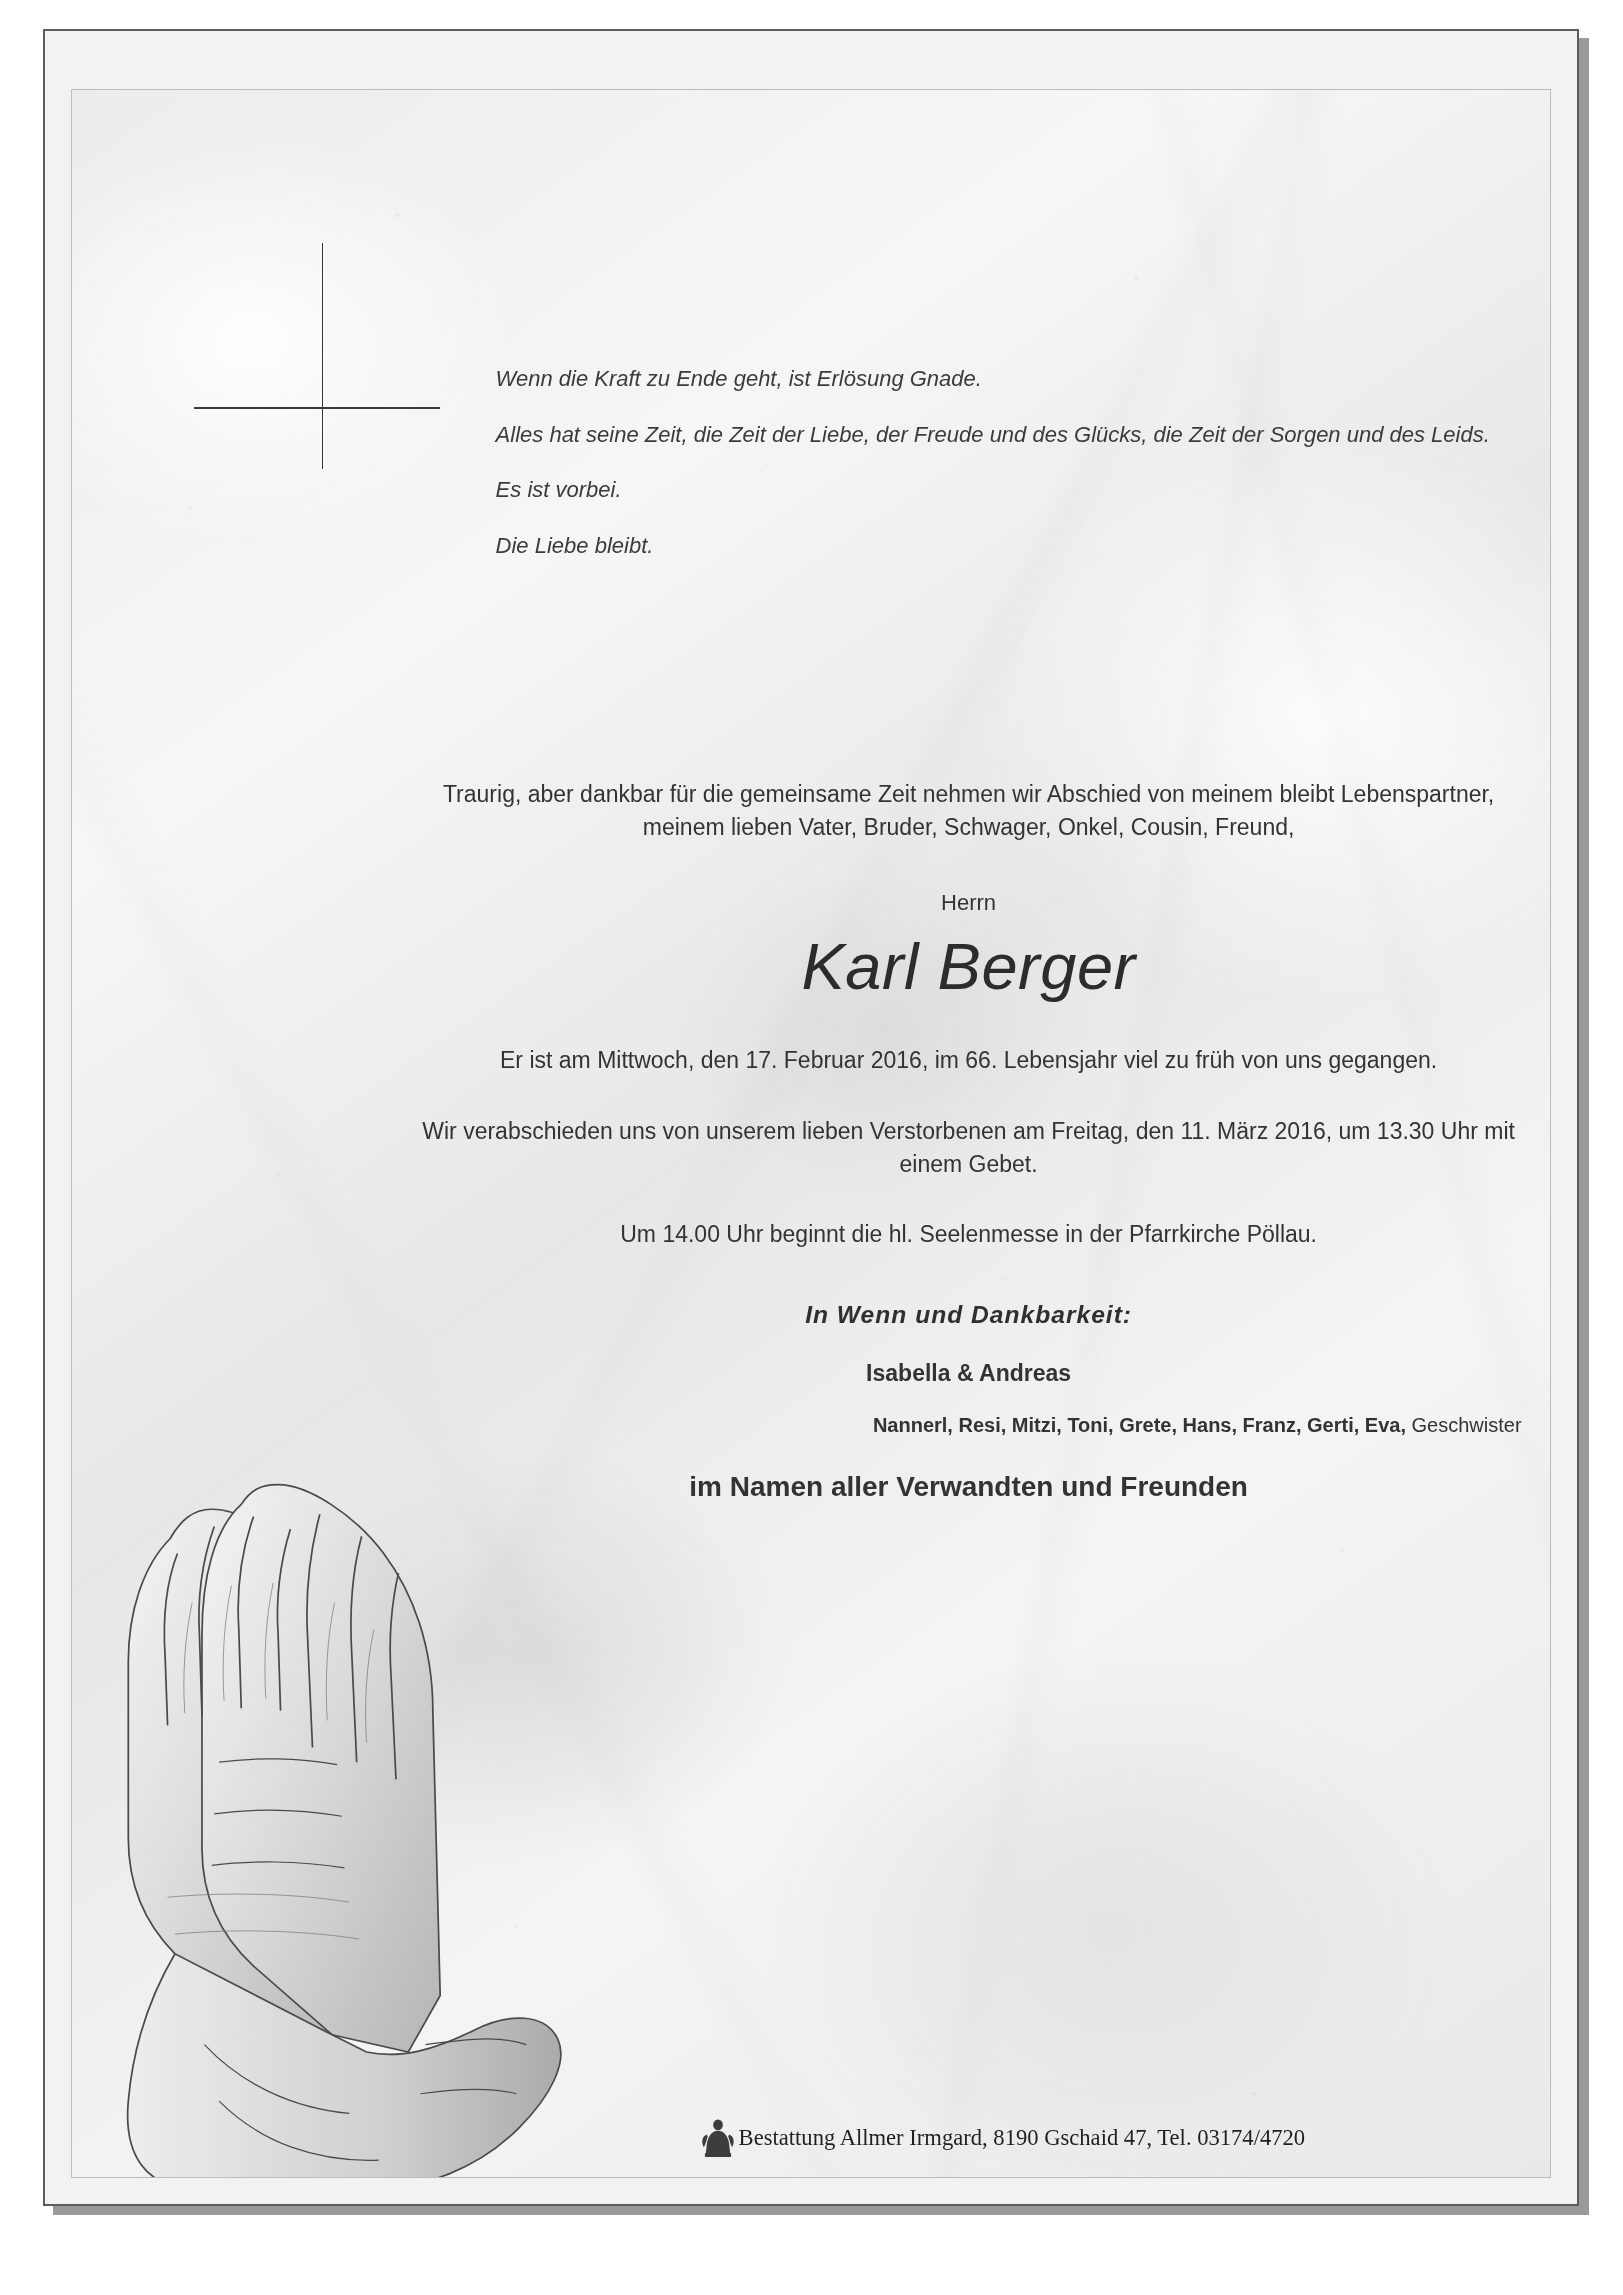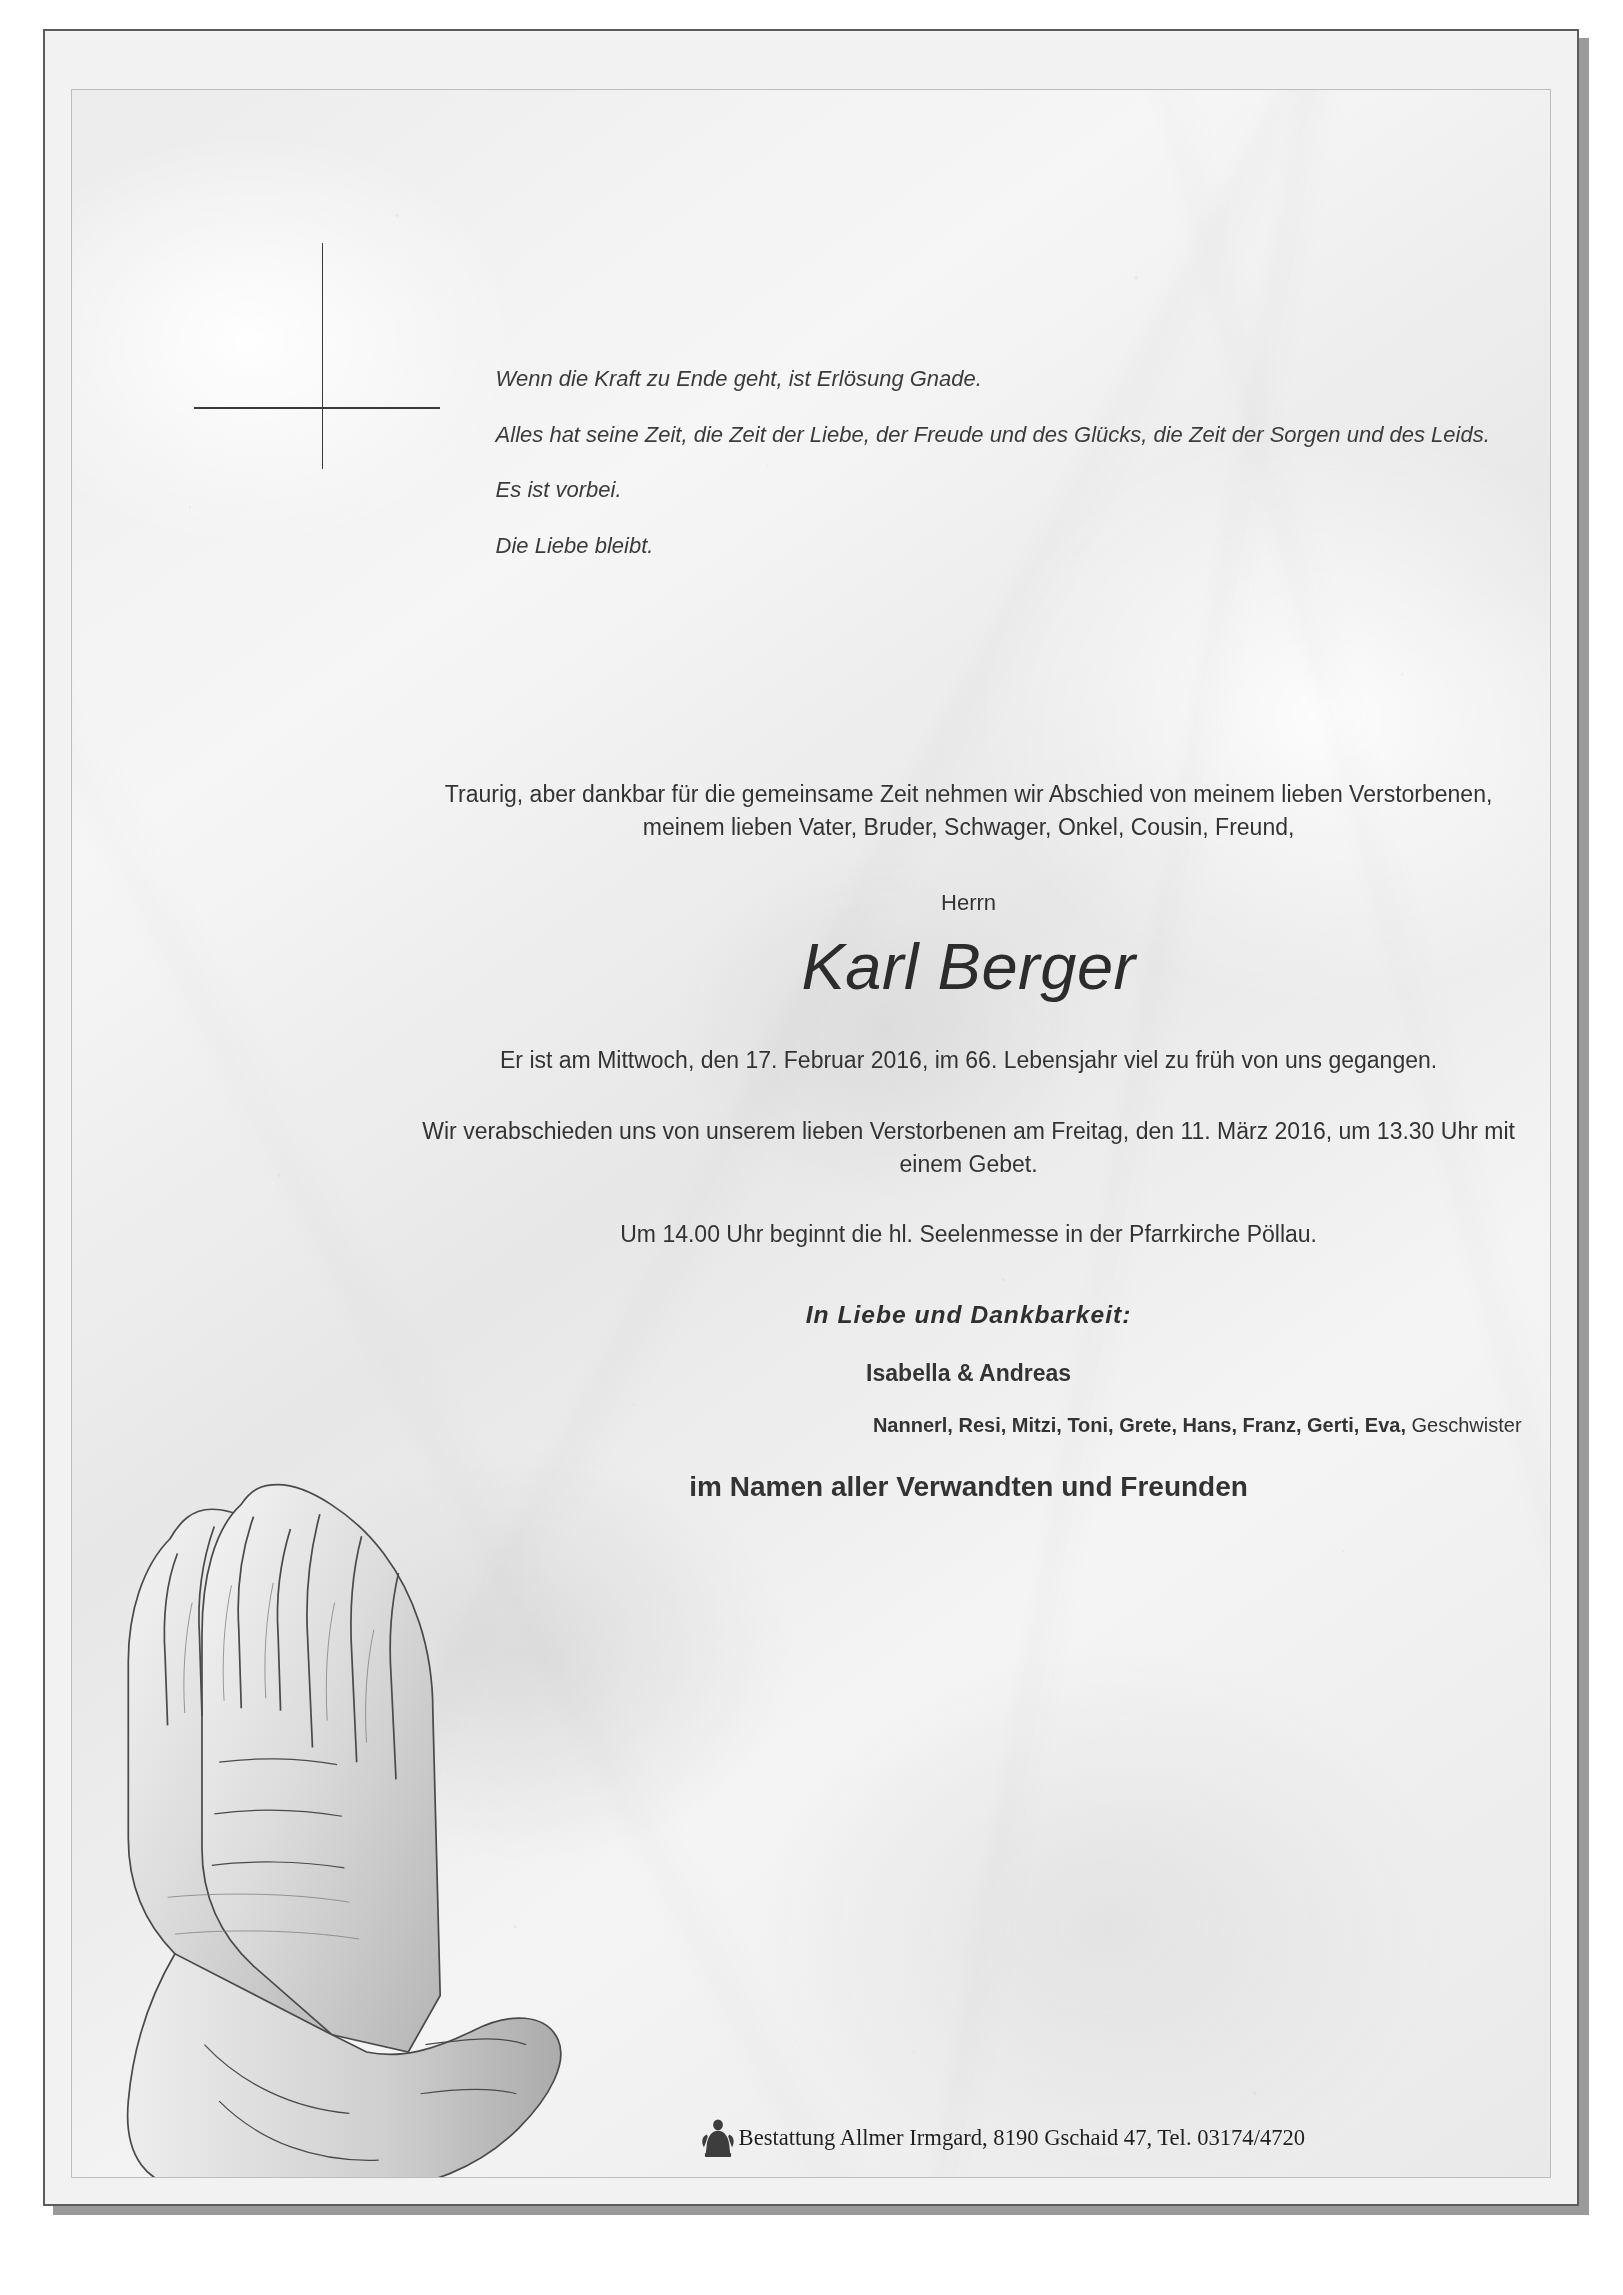--- a/index.html
+++ b/index.html
@@ -228,27 +228,27 @@
       </div>
 
       <div class="verse">
         <p>Wenn die Kraft zu Ende geht, ist Erlösung Gnade.</p>
         <p>Alles hat seine Zeit, die Zeit der Liebe, der Freude und des Glücks, die Zeit der Sorgen und des Leids.</p>
         <p>Es ist vorbei.</p>
         <p>Die Liebe bleibt.</p>
       </div>
 
       <div class="body-block">
-        <p class="intro">Traurig, aber dankbar für die gemeinsame Zeit nehmen wir Abschied von meinem lieben Verstorbenen, meinem lieben Vater, Bruder, Schwager, Onkel, Cousin, Freund,</p>
+        <p class="intro">Traurig, aber dankbar für die gemeinsame Zeit nehmen wir Abschied von meinem bleibt Lebenspartner, meinem lieben Vater, Bruder, Schwager, Onkel, Cousin, Freund,</p>
         <p class="herrn">Herrn</p>
         <p class="name">Karl Berger</p>
         <p class="gap-60">Er ist am Mittwoch, den 17. Februar 2016, im 66. Lebensjahr viel zu früh von uns gegangen.</p>
         <p class="gap-60">Wir verabschieden uns von unserem lieben Verstorbenen am Freitag, den 11. März 2016, um 13.30 Uhr mit einem Gebet.</p>
         <p class="gap-60">Um 14.00 Uhr beginnt die hl. Seelenmesse in der Pfarrkirche Pöllau.</p>
-        <p class="thanks">In Liebe und Dankbarkeit:</p>
+        <p class="thanks">In Wenn und Dankbarkeit:</p>
         <p class="fam1">Isabella &amp; Andreas</p>
         <p class="fam2"><span>Nannerl, Resi, Mitzi, Toni, Grete, Hans, Franz, Gerti, Eva,</span><span class="normal"> Geschwister</span></p>
         <p class="closing">im Namen aller Verwandten und Freunden</p>
       </div>
 
       <div class="hands">
         <svg viewBox="0 0 460 680" width="565" height="835" xmlns="http://www.w3.org/2000/svg" aria-hidden="true">
           <defs>
             <linearGradient id="skin" x1="0" y1="0" x2="1" y2="1">
               <stop offset="0%" stop-color="#f4f4f4"></stop>

